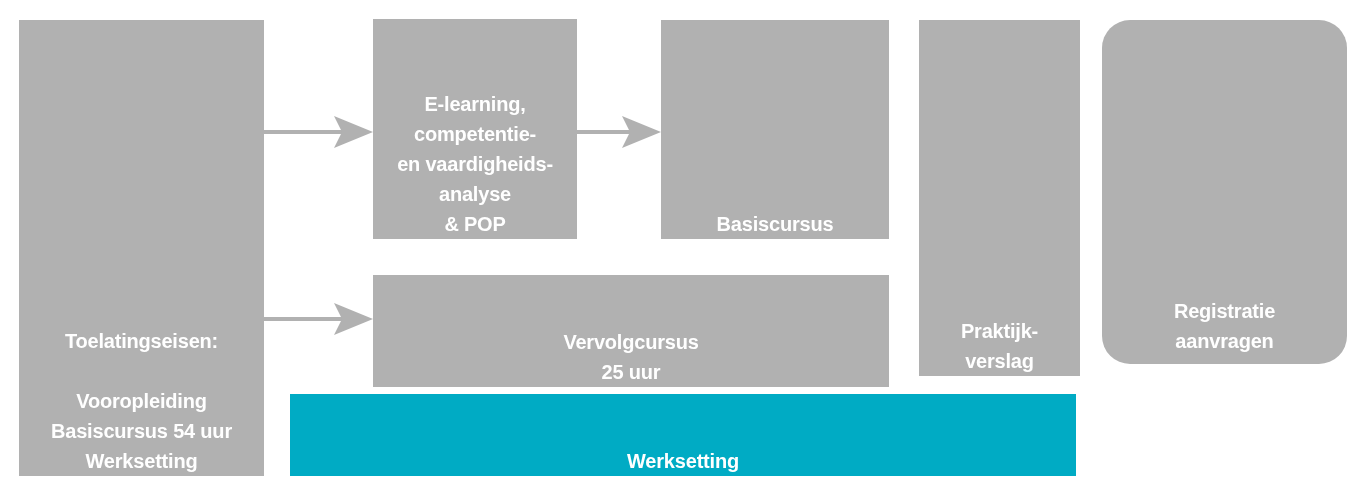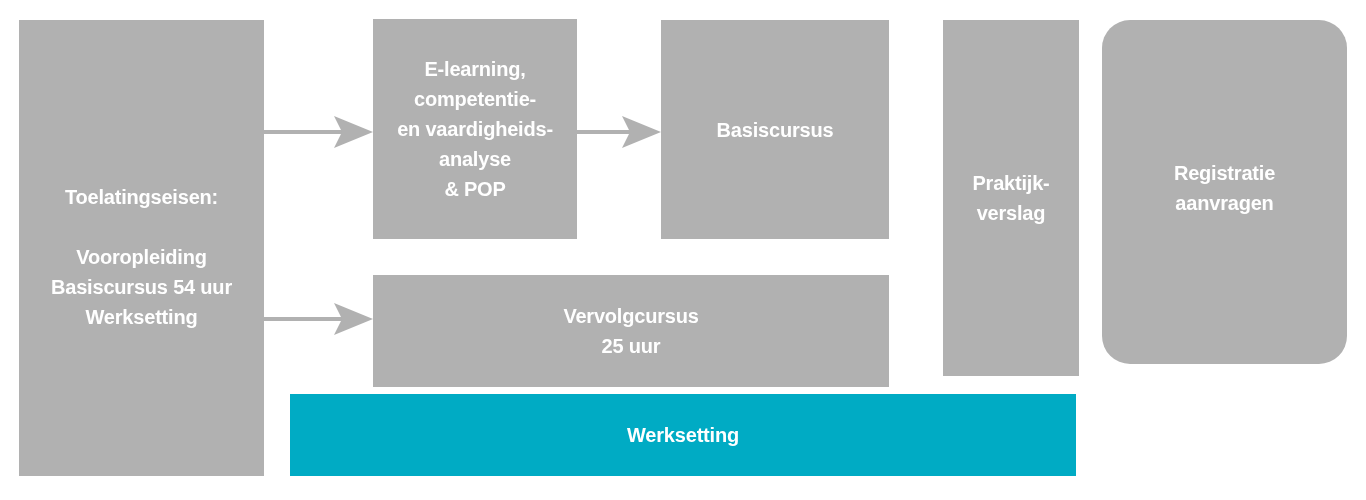--- a/index.html
+++ b/index.html
@@ -1,19 +1,19 @@
 <!DOCTYPE html>
 <html><head>
 <meta charset="utf-8">
 <style>
   html, body { margin: 0; padding: 0; background: #ffffff; }
   body { width: 1366px; height: 500px; position: relative; overflow: hidden;
          font-family: "Liberation Sans", "DejaVu Sans", sans-serif; }
   .box { position: absolute; background: #b1b1b1; color: #ffffff;
-         display: flex; align-items: center; justify-content: center;
+         display: flex; align-items: flex-end; justify-content: center;
          text-align: center; font-weight: bold; font-size: 20px; line-height: 30px;
          white-space: pre-line; letter-spacing: -0.2px; }
   .box.teal { background: #00abc4; }
   #arrows { position: absolute; left: 0; top: 0; width: 1366px; height: 500px; pointer-events: none; }
 </style>
 </head>
 <body>
 
 <div class="box" style="left:19px;top:20px;width:245px;height:456px;padding-top:17px;box-sizing:border-box;">
   <span>Toelatingseisen:
@@ -28,21 +28,21 @@
 competentie-
 en vaardigheids-
 analyse
 &amp; POP</span>
 </div>
 
 <div class="box" style="left:661px;top:20px;width:228px;height:219px;">
   <span>Basiscursus</span>
 </div>
 
-<div class="box" style="left:943px;top:20px;width:136px;height:356px;">
+<div class="box" style="left:919px;top:20px;width:161px;height:356px;">
   <span>Praktijk-
 verslag</span>
 </div>
 
 <div class="box" style="left:1102px;top:20px;width:245px;height:344px;padding-bottom:8px;box-sizing:border-box;border-radius:28px;">
   <span>Registratie
 aanvragen</span>
 </div>
 
 <div class="box" style="left:373px;top:263px;width:516px;height:112px;margin-top:12px;">

